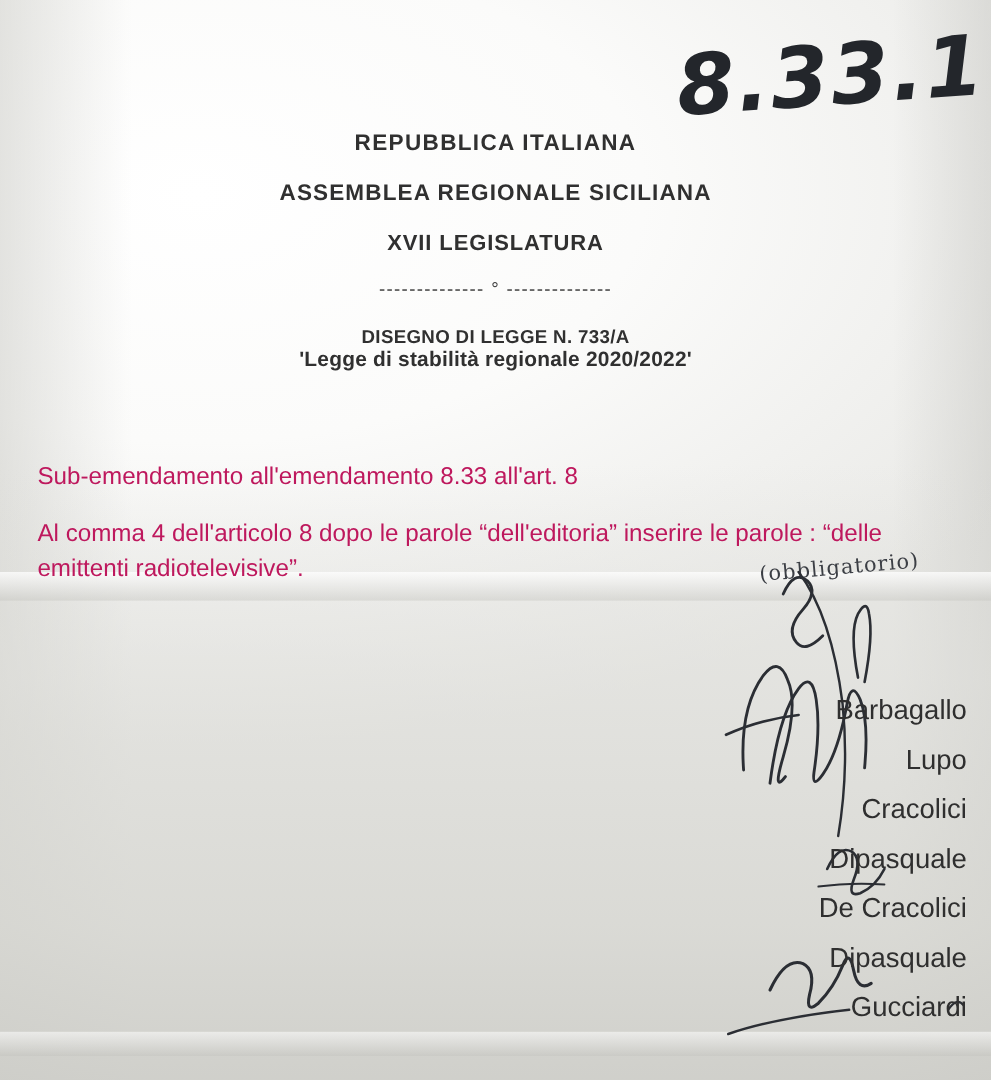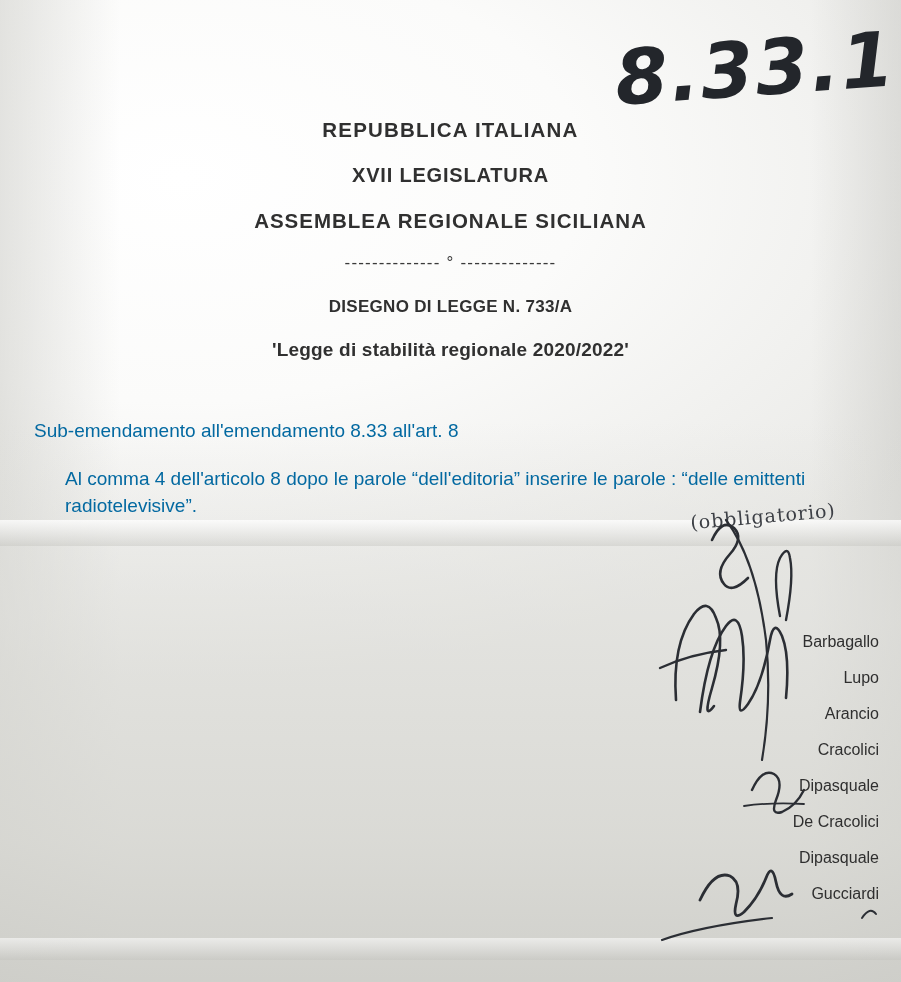--- a/index.html
+++ b/index.html
@@ -78,47 +78,47 @@
   .h2 { font-size: 20.5px; letter-spacing: 1.0px; margin-top: 22px; }
   .h3 { font-size: 20px; letter-spacing: 0.8px; margin-top: 22px; }
   .h-sep {
     margin-top: 20px;
     font-size: 17px;
     letter-spacing: 1.2px;
     color: #3a3a3a;
     font-weight: normal;
   }
   .h4 { font-size: 17px; margin-top: 24px; letter-spacing: 0.3px; }
-  .h5 { font-size: 19px; margin-top: 22px; letter-spacing: 0.2px; }
+  .h5 { font-size: 19px; letter-spacing: 0.2px; }
 
   
   .body-block {
     position: absolute;
     left: 34px;
     top: 417px;
     width: 850px;
   }
   .body-line {
-    font-size: 19px;
-    color: #0369a1;
+    font-size: 22px;
+    color: #be185d;
     line-height: 1.45;
     margin: 0 0 20px 0;
   }
-  .body-line.second { margin-bottom: 0; margin-left: 31px; }
+  .body-line.second { margin-bottom: 0; }
 
   
   .names {
     position: absolute;
     right: 22px;
     top: 634px;
     width: 330px;
     text-align: right;
   }
   .name {
-    font-size: 16px;
+    font-size: 25px;
     color: #2f2f2f;
     line-height: 1.0;
     margin-bottom: 20px;
     white-space: nowrap;
   }
 
   
   .hand-code {
     position: absolute;
     left: 612px;
@@ -160,22 +160,22 @@
   <div class="shade-left"></div>
   <div class="shade-right"></div>
   <div class="shade-bottom"></div>
   <div class="crease"></div>
   <div class="crease2"></div>
 
   <div class="hand-code">8.33.1</div>
 
   <div class="header">
     <div class="h-line h1">REPUBBLICA ITALIANA</div>
+    <div class="h-line h2">ASSEMBLEA REGIONALE SICILIANA</div>
     <div class="h-line h3">XVII LEGISLATURA</div>
-    <div class="h-line h2">ASSEMBLEA REGIONALE SICILIANA</div>
     <div class="h-sep">-------------- ° --------------</div>
     <div class="h-line h4">DISEGNO DI LEGGE N. 733/A</div>
     <div class="h-line h5">'Legge di stabilità regionale 2020/2022'</div>
   </div>
 
   <div class="body-block">
     <p class="body-line">Sub-emendamento all'emendamento 8.33 all'art. 8</p>
     <p class="body-line second">Al comma 4 dell'articolo 8 dopo le parole “dell'editoria” inserire le parole : “delle emittenti radiotelevisive”.</p>
   </div>
 
@@ -193,21 +193,20 @@
       <path d="M662 940 q40 -14 110 -22" stroke-width="2.2"></path>
       <path d="M752 790 q10 -22 22 -16 q10 6 2 26 q-6 16 6 12 q14 -6 22 -22" stroke-width="2.4"></path>
       <path d="M744 806 q28 -4 60 -2" stroke-width="1.8"></path>
       <path d="M862 918 q8 -12 14 -4" stroke-width="2"></path>
     </g>
   </svg>
 
   <div class="names">
     <div class="name">Barbagallo</div>
     <div class="name">Lupo</div>
-    <div class="name">Arancio</div>
     <div class="name">Cracolici</div>
     <div class="name">Dipasquale</div>
     <div class="name">De Cracolici</div>
     <div class="name">Dipasquale</div>
     <div class="name">Gucciardi</div>
   </div>
 
 </div>
 
 </body></html>

